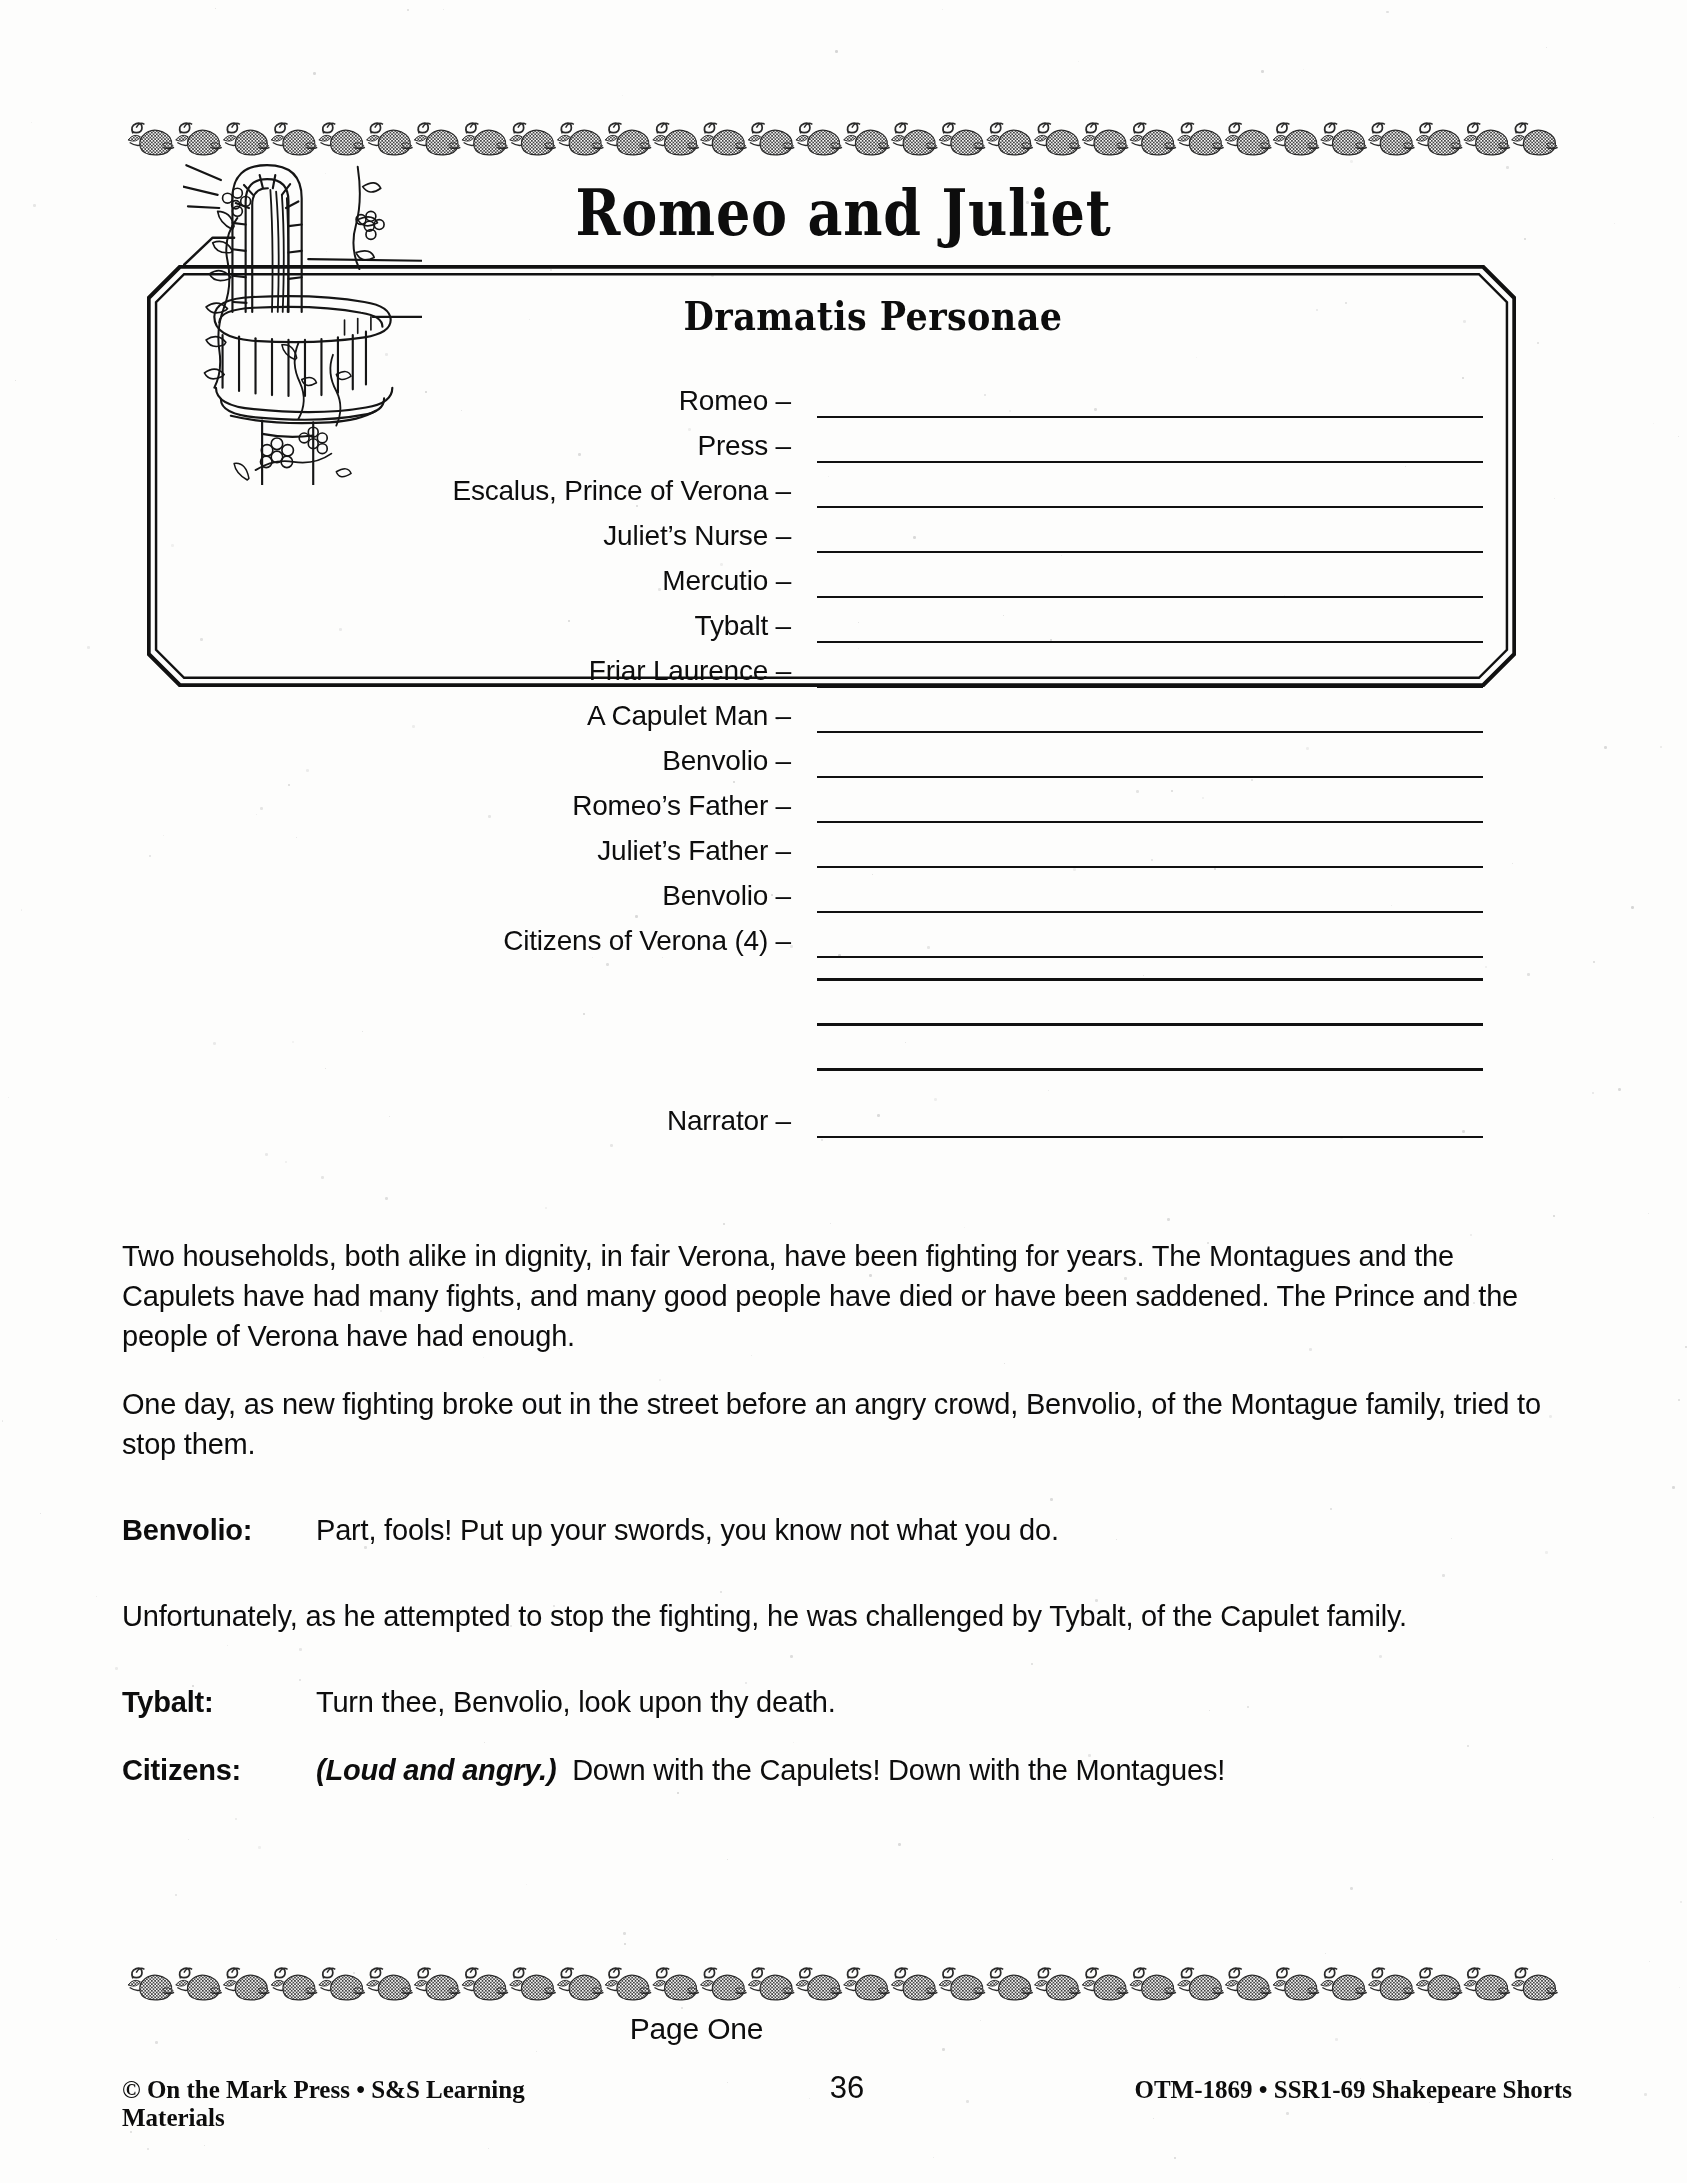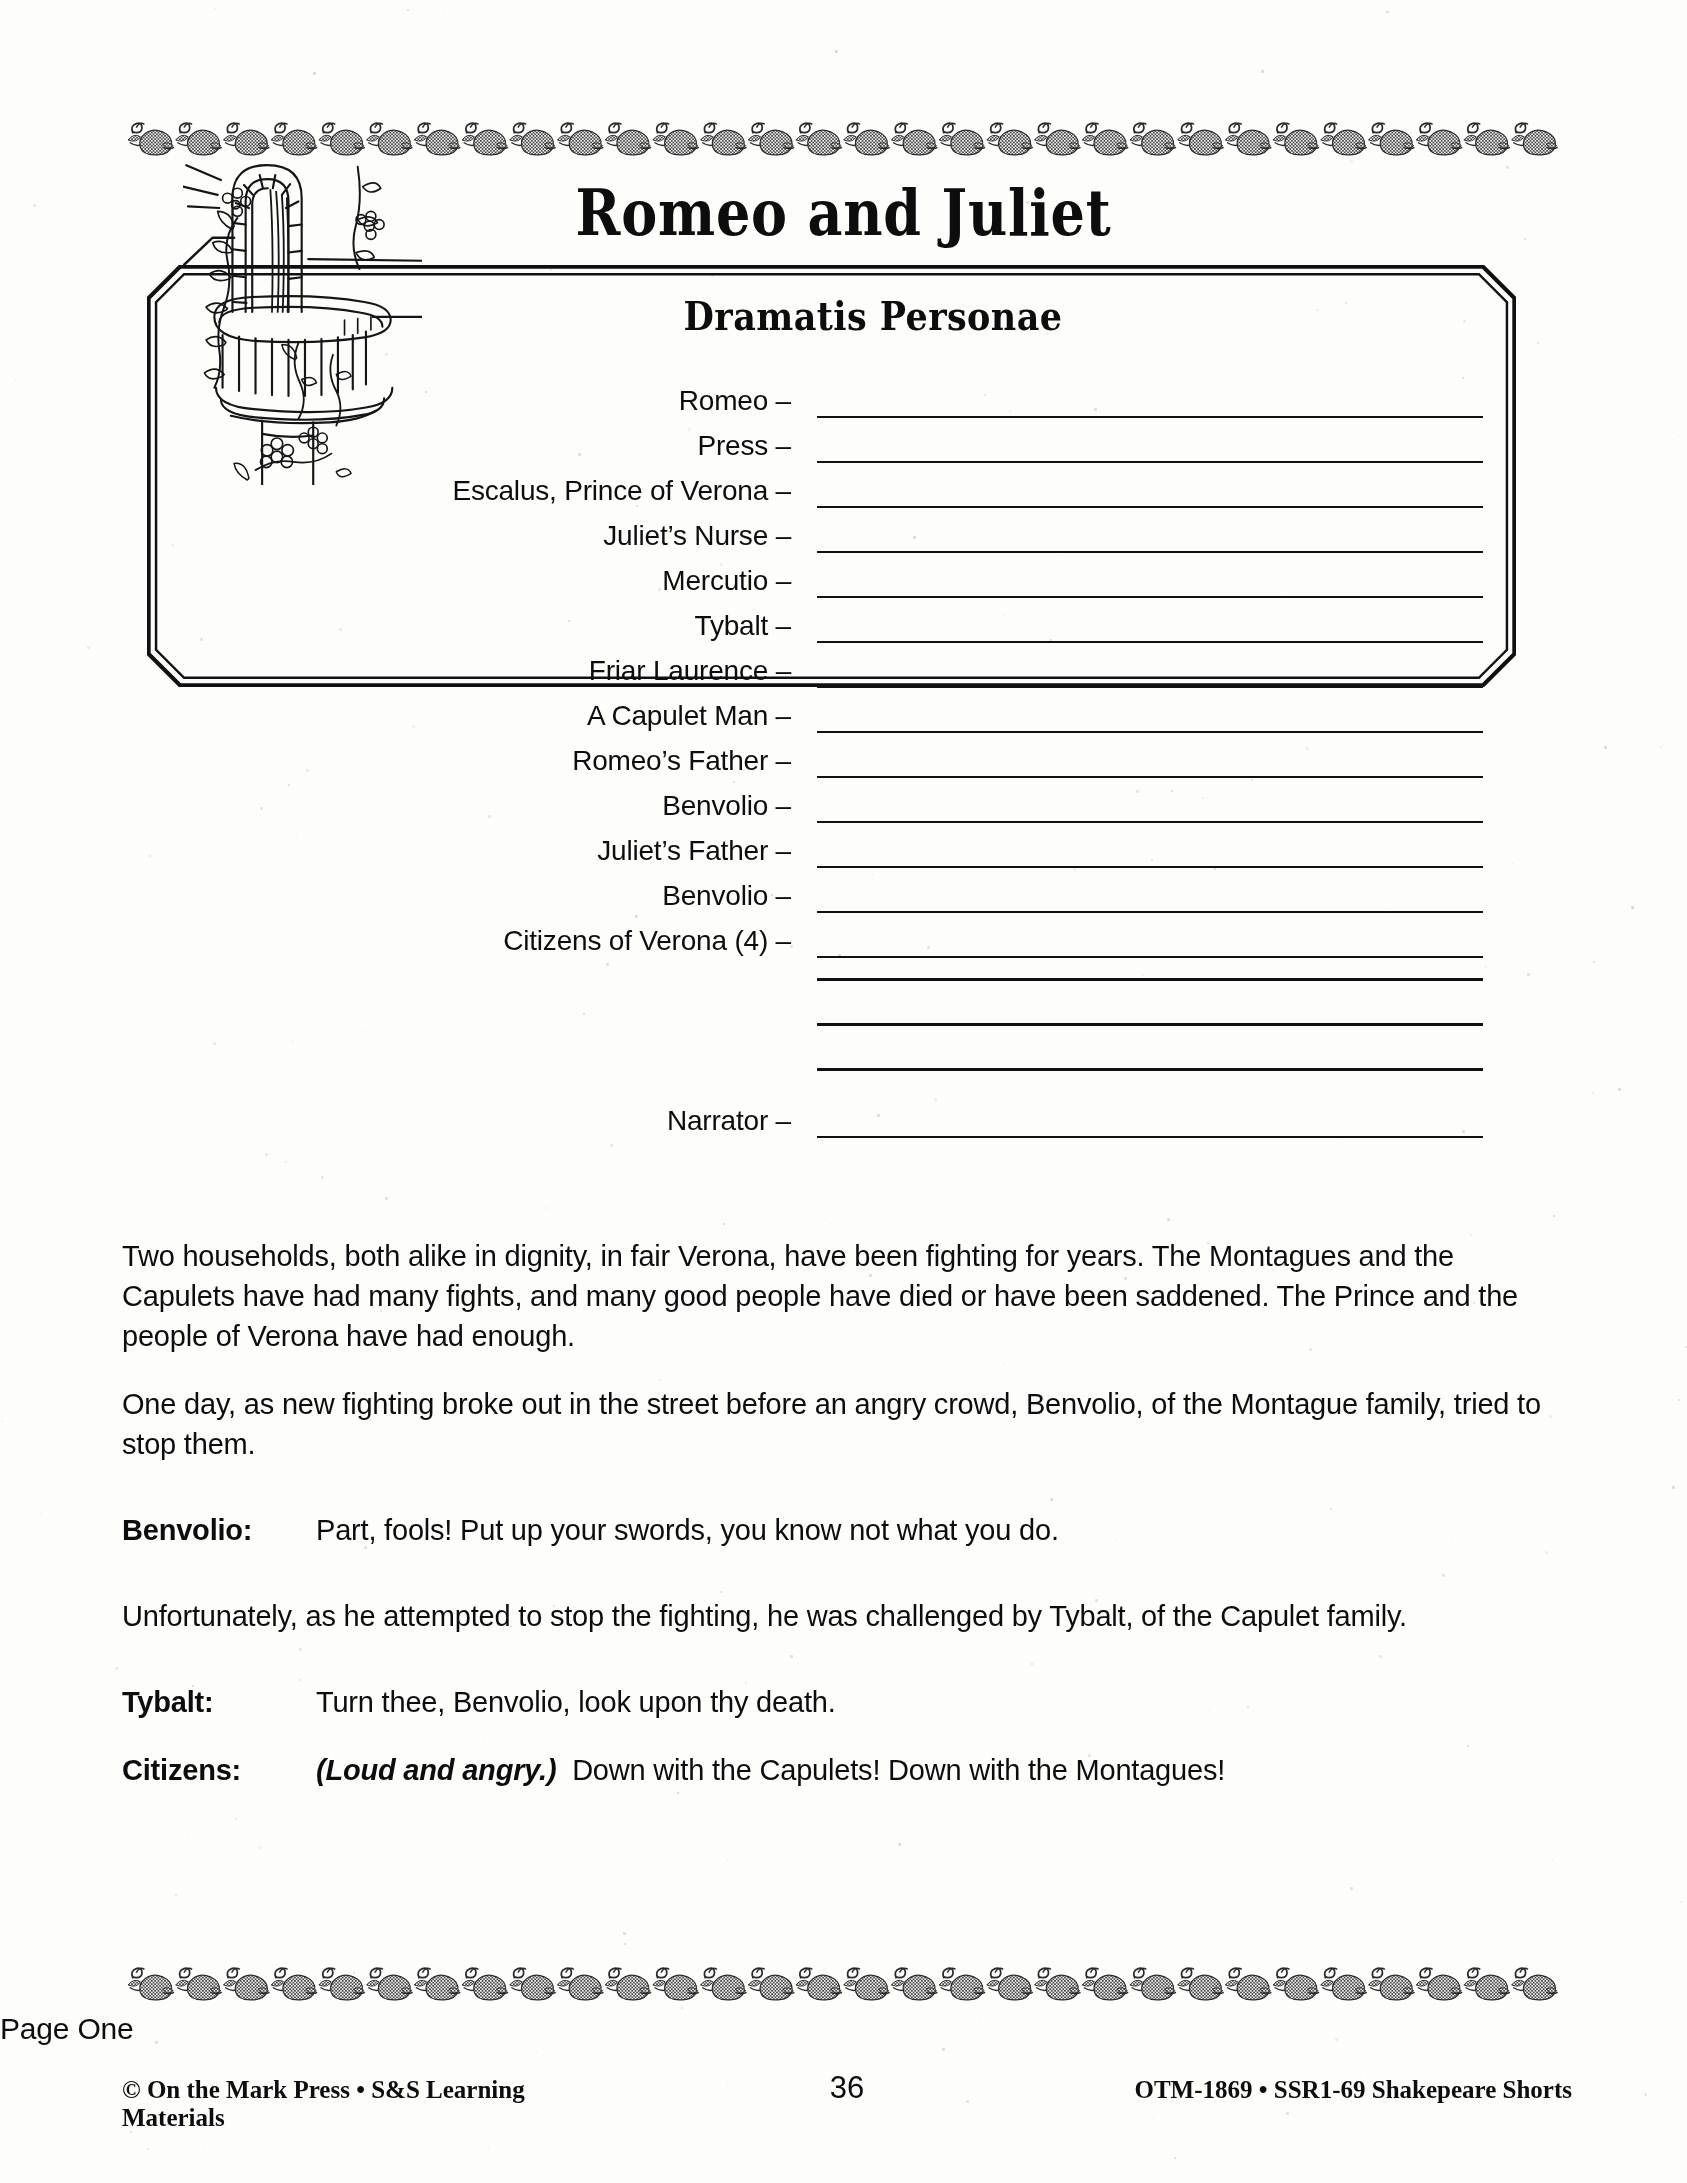--- a/index.html
+++ b/index.html
@@ -160,21 +160,21 @@
     font-style: italic;
   }
   .spacer-sm { height: 18px; }
 
   
   .page-one {
     position: absolute;
     left: 0;
     top: 2012px;
     width: 1393px;
-    text-align: left;
+    text-align: center;
     font-size: 30px;
     letter-spacing: -0.2px;
   }
   .footer {
     position: absolute;
     left: 122px;
     top: 2070px;
     width: 1450px;
     display: flex;
     align-items: baseline;
@@ -638,25 +638,25 @@
     </div>
     <div class="cast-row">
       <div class="cast-label">Friar Laurence –</div>
       <div class="cast-rule"></div>
     </div>
     <div class="cast-row">
       <div class="cast-label">A Capulet Man –</div>
       <div class="cast-rule"></div>
     </div>
     <div class="cast-row">
+      <div class="cast-label">Benvolio –</div>
+      <div class="cast-rule"></div>
+    </div>
+    <div class="cast-row">
       <div class="cast-label">Romeo’s Father –</div>
-      <div class="cast-rule"></div>
-    </div>
-    <div class="cast-row">
-      <div class="cast-label">Benvolio –</div>
       <div class="cast-rule"></div>
     </div>
     <div class="cast-row">
       <div class="cast-label">Juliet’s Father –</div>
       <div class="cast-rule"></div>
     </div>
     <div class="cast-row">
       <div class="cast-label">Benvolio –</div>
       <div class="cast-rule"></div>
     </div>

